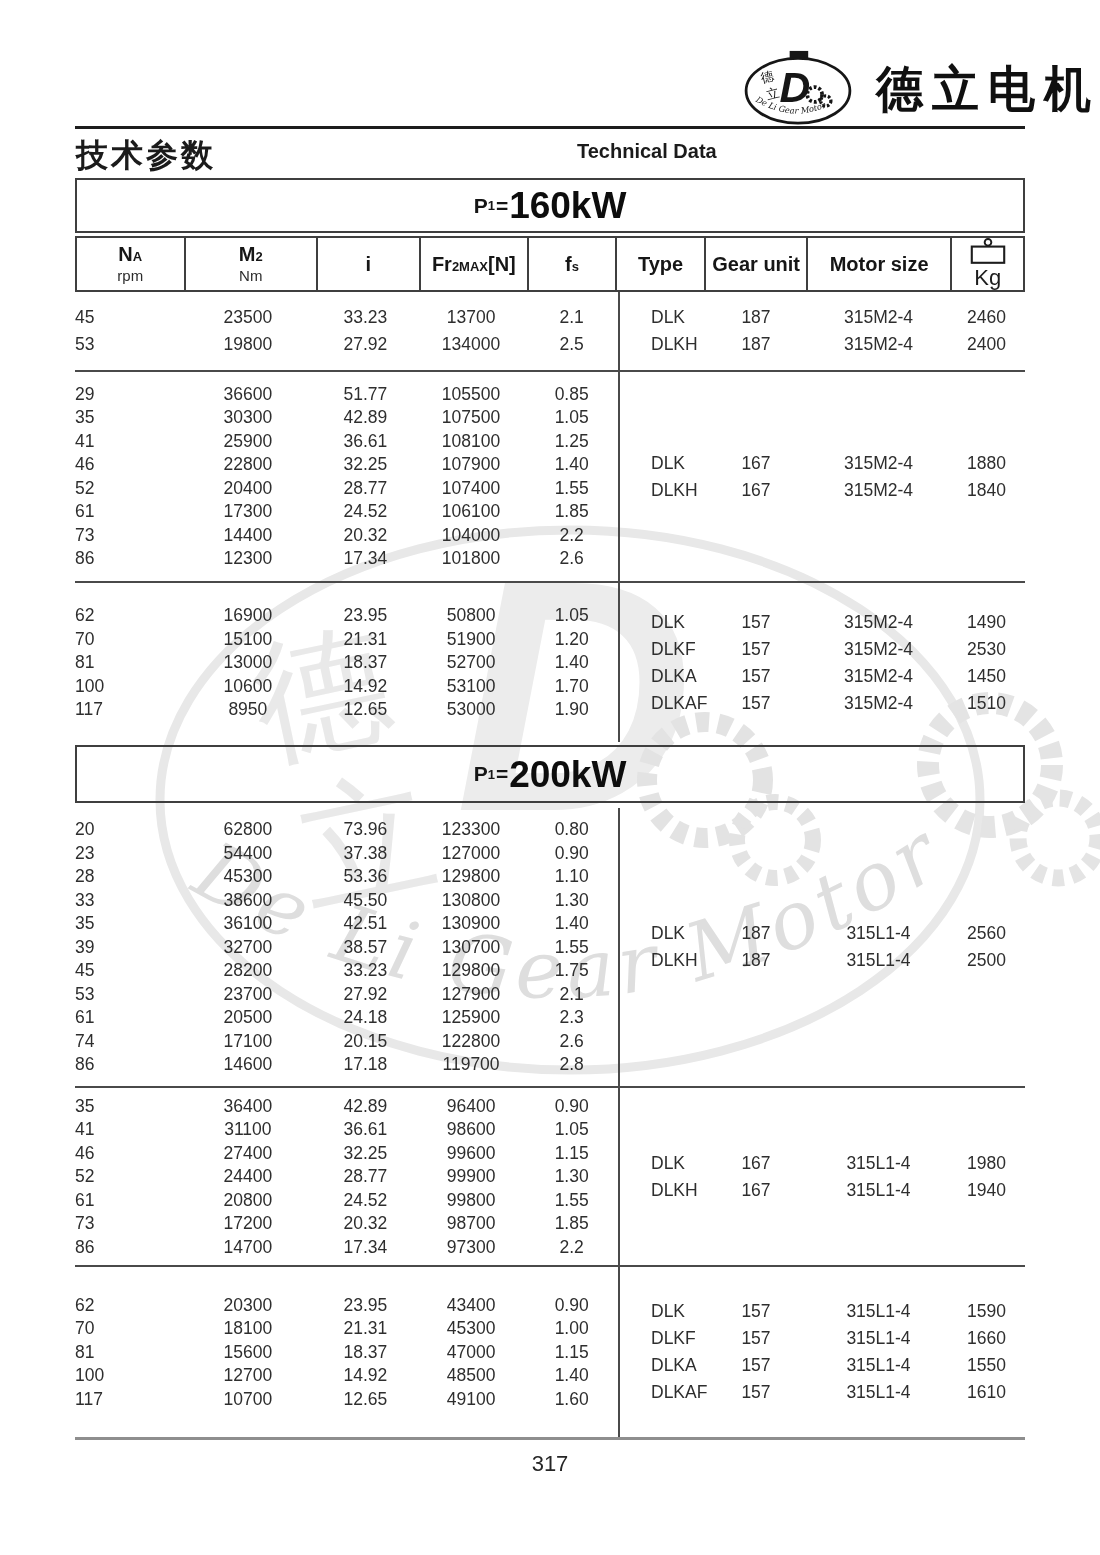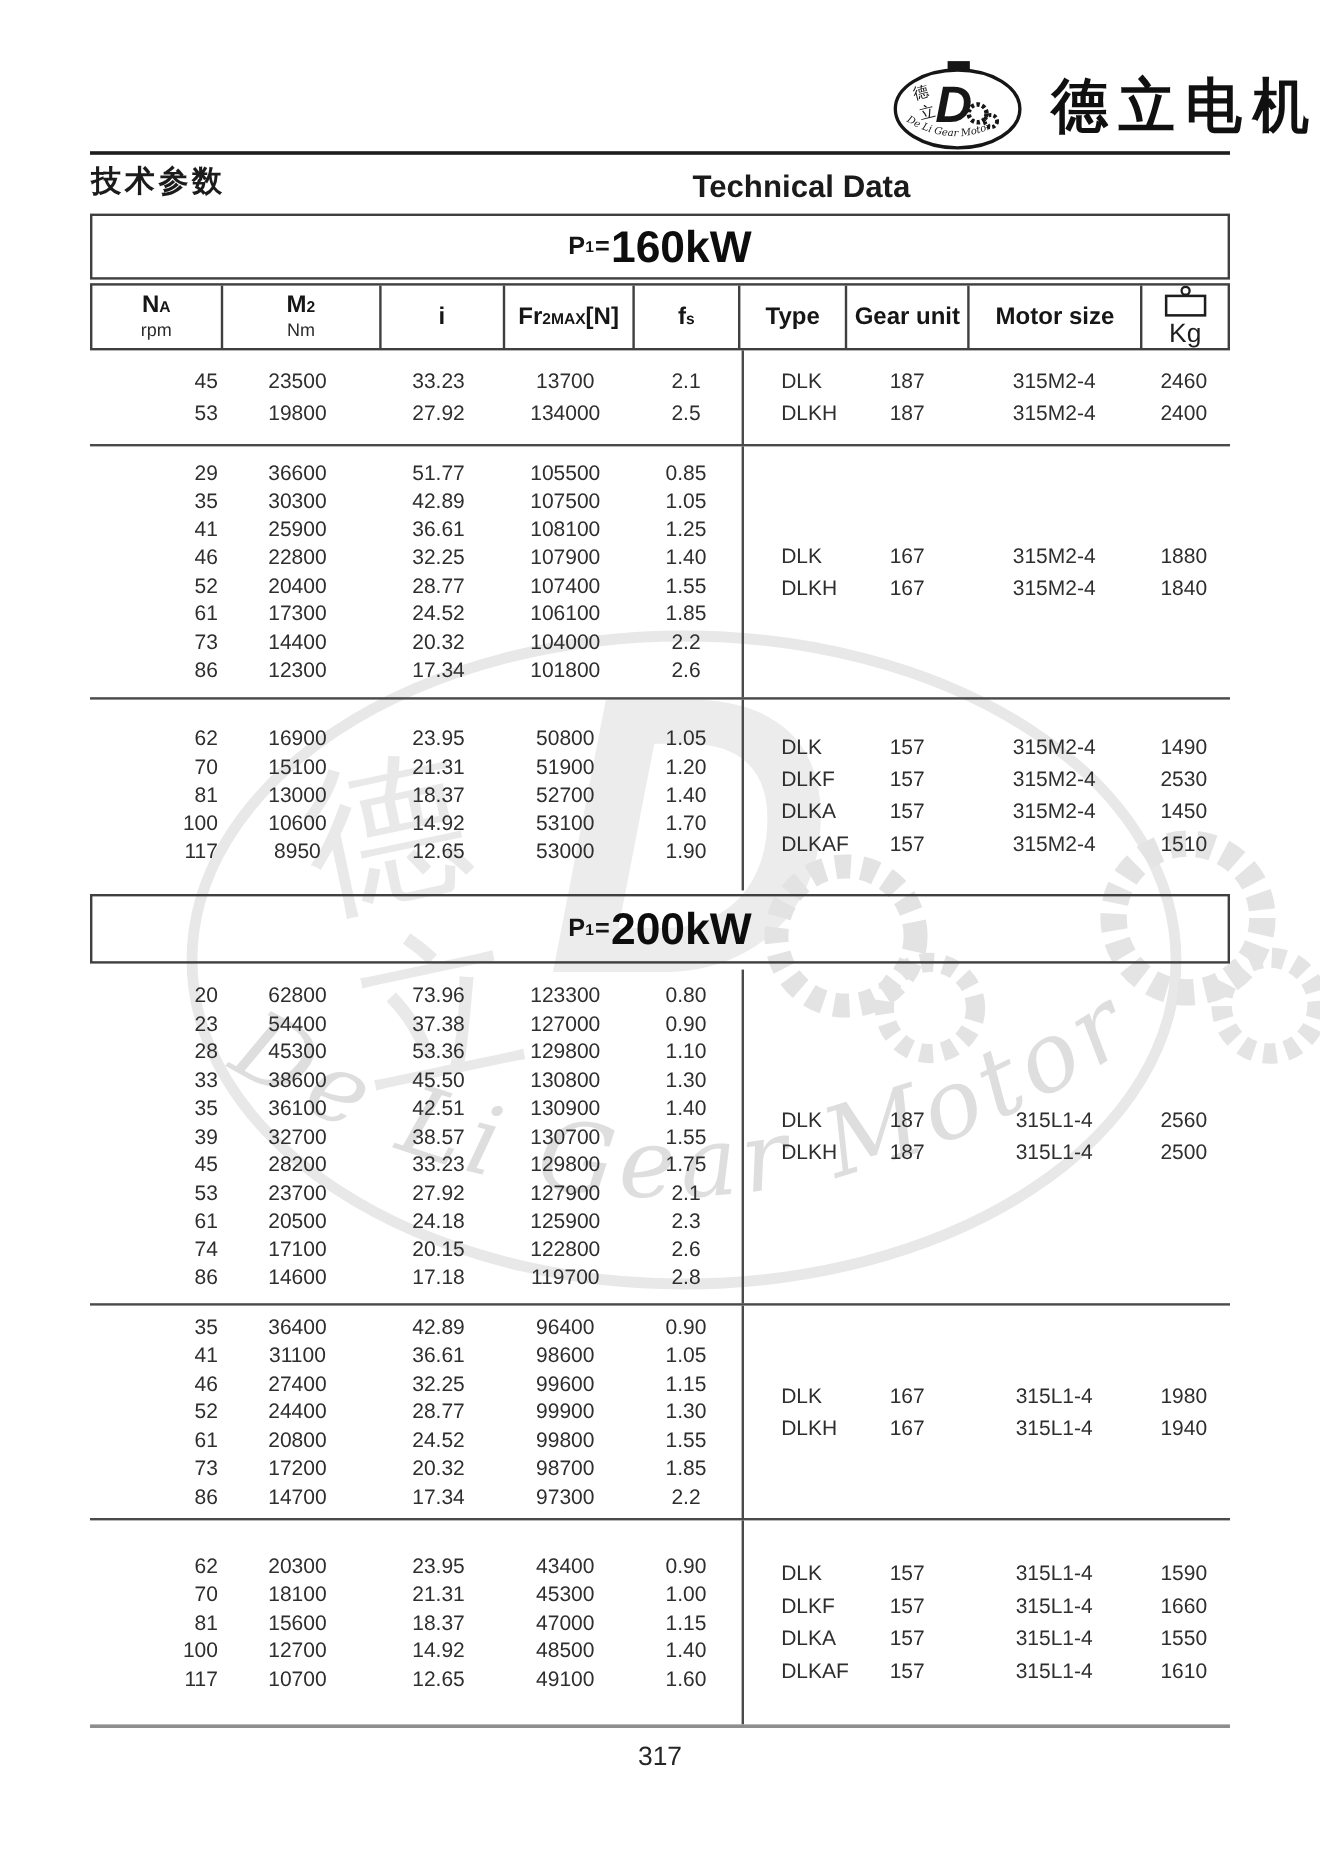--- a/index.html
+++ b/index.html
@@ -12,22 +12,22 @@
   
   .watermark{position:absolute;left:0;top:0;z-index:0;pointer-events:none}
 
   
   .brand{position:absolute;left:742px;top:50px;display:flex;align-items:center;gap:22px;z-index:1}
   .brand-name{
     font-family:"DejaVu Serif",serif;font-weight:bold;font-size:47px;color:#101010;
     letter-spacing:9px;white-space:nowrap;line-height:1;transform:scaleY(1.05);
   }
   .top-rule{position:absolute;left:75px;top:126px;width:950px;height:3px;background:#1d1d1d;z-index:1}
-  .title-cn{position:absolute;left:76px;top:134px;font-size:25px;font-weight:600;letter-spacing:3px;color:#1b1b1b;z-index:1}
-  .title-en{position:absolute;left:577px;top:140px;font-size:26px;font-weight:bold;color:#1b1b1b;z-index:1}
+  .title-cn{position:absolute;left:76px;top:134px;font-size:32px;font-weight:600;letter-spacing:3px;color:#1b1b1b;z-index:1}
+  .title-en{position:absolute;left:577px;top:140px;font-size:20px;font-weight:bold;color:#1b1b1b;z-index:1}
 
   
   .banner{
     position:absolute;left:75px;width:950px;border:2px solid #3f3f3f;
     display:flex;align-items:center;justify-content:center;z-index:1;background:transparent;
   }
   #banner-160{top:178px;height:55px}
   #banner-200{top:745px;height:58px}
   .banner .pfx{font-size:21px;font-weight:bold;color:#151515}
   .banner .psub{font-size:13px;font-weight:bold;vertical-align:-4px;color:#151515}
@@ -59,21 +59,21 @@
   #sec0 .block:nth-child(3){height:159px}
   #sec1 .block:nth-child(1){height:280px}
   #sec1 .block:nth-child(2){height:179px}
   #sec1 .block:nth-child(3){height:170px}
   .block-left{width:545px;border-right:2px solid #4a4a4a;display:flex;flex-direction:column;justify-content:center}
   .block-right{width:403px;display:flex;flex-direction:column;justify-content:center}
   .data-row{display:flex;align-items:center;height:23.5px}
   #sec0 .block:nth-child(1) .data-row{height:27px}
   .type-row{display:flex;align-items:center;height:27px}
   .cell{font-size:17.5px;color:#2e2e2e;white-space:nowrap}
-  .c-na{width:107px;text-align:right}
+  .c-na{width:107px;text-align:left}
   .c-m2{width:133px;text-align:center}
   .c-i{width:103px;text-align:center}
   .c-fr{width:109px;text-align:center}
   .c-fs{width:93px;text-align:center}
   .t-type{width:85px;padding-left:31px;text-align:left}
   .t-gear{width:102px;text-align:center}
   .t-motor{width:143px;text-align:center}
   .t-kg{width:73px;text-align:center}
 
   

